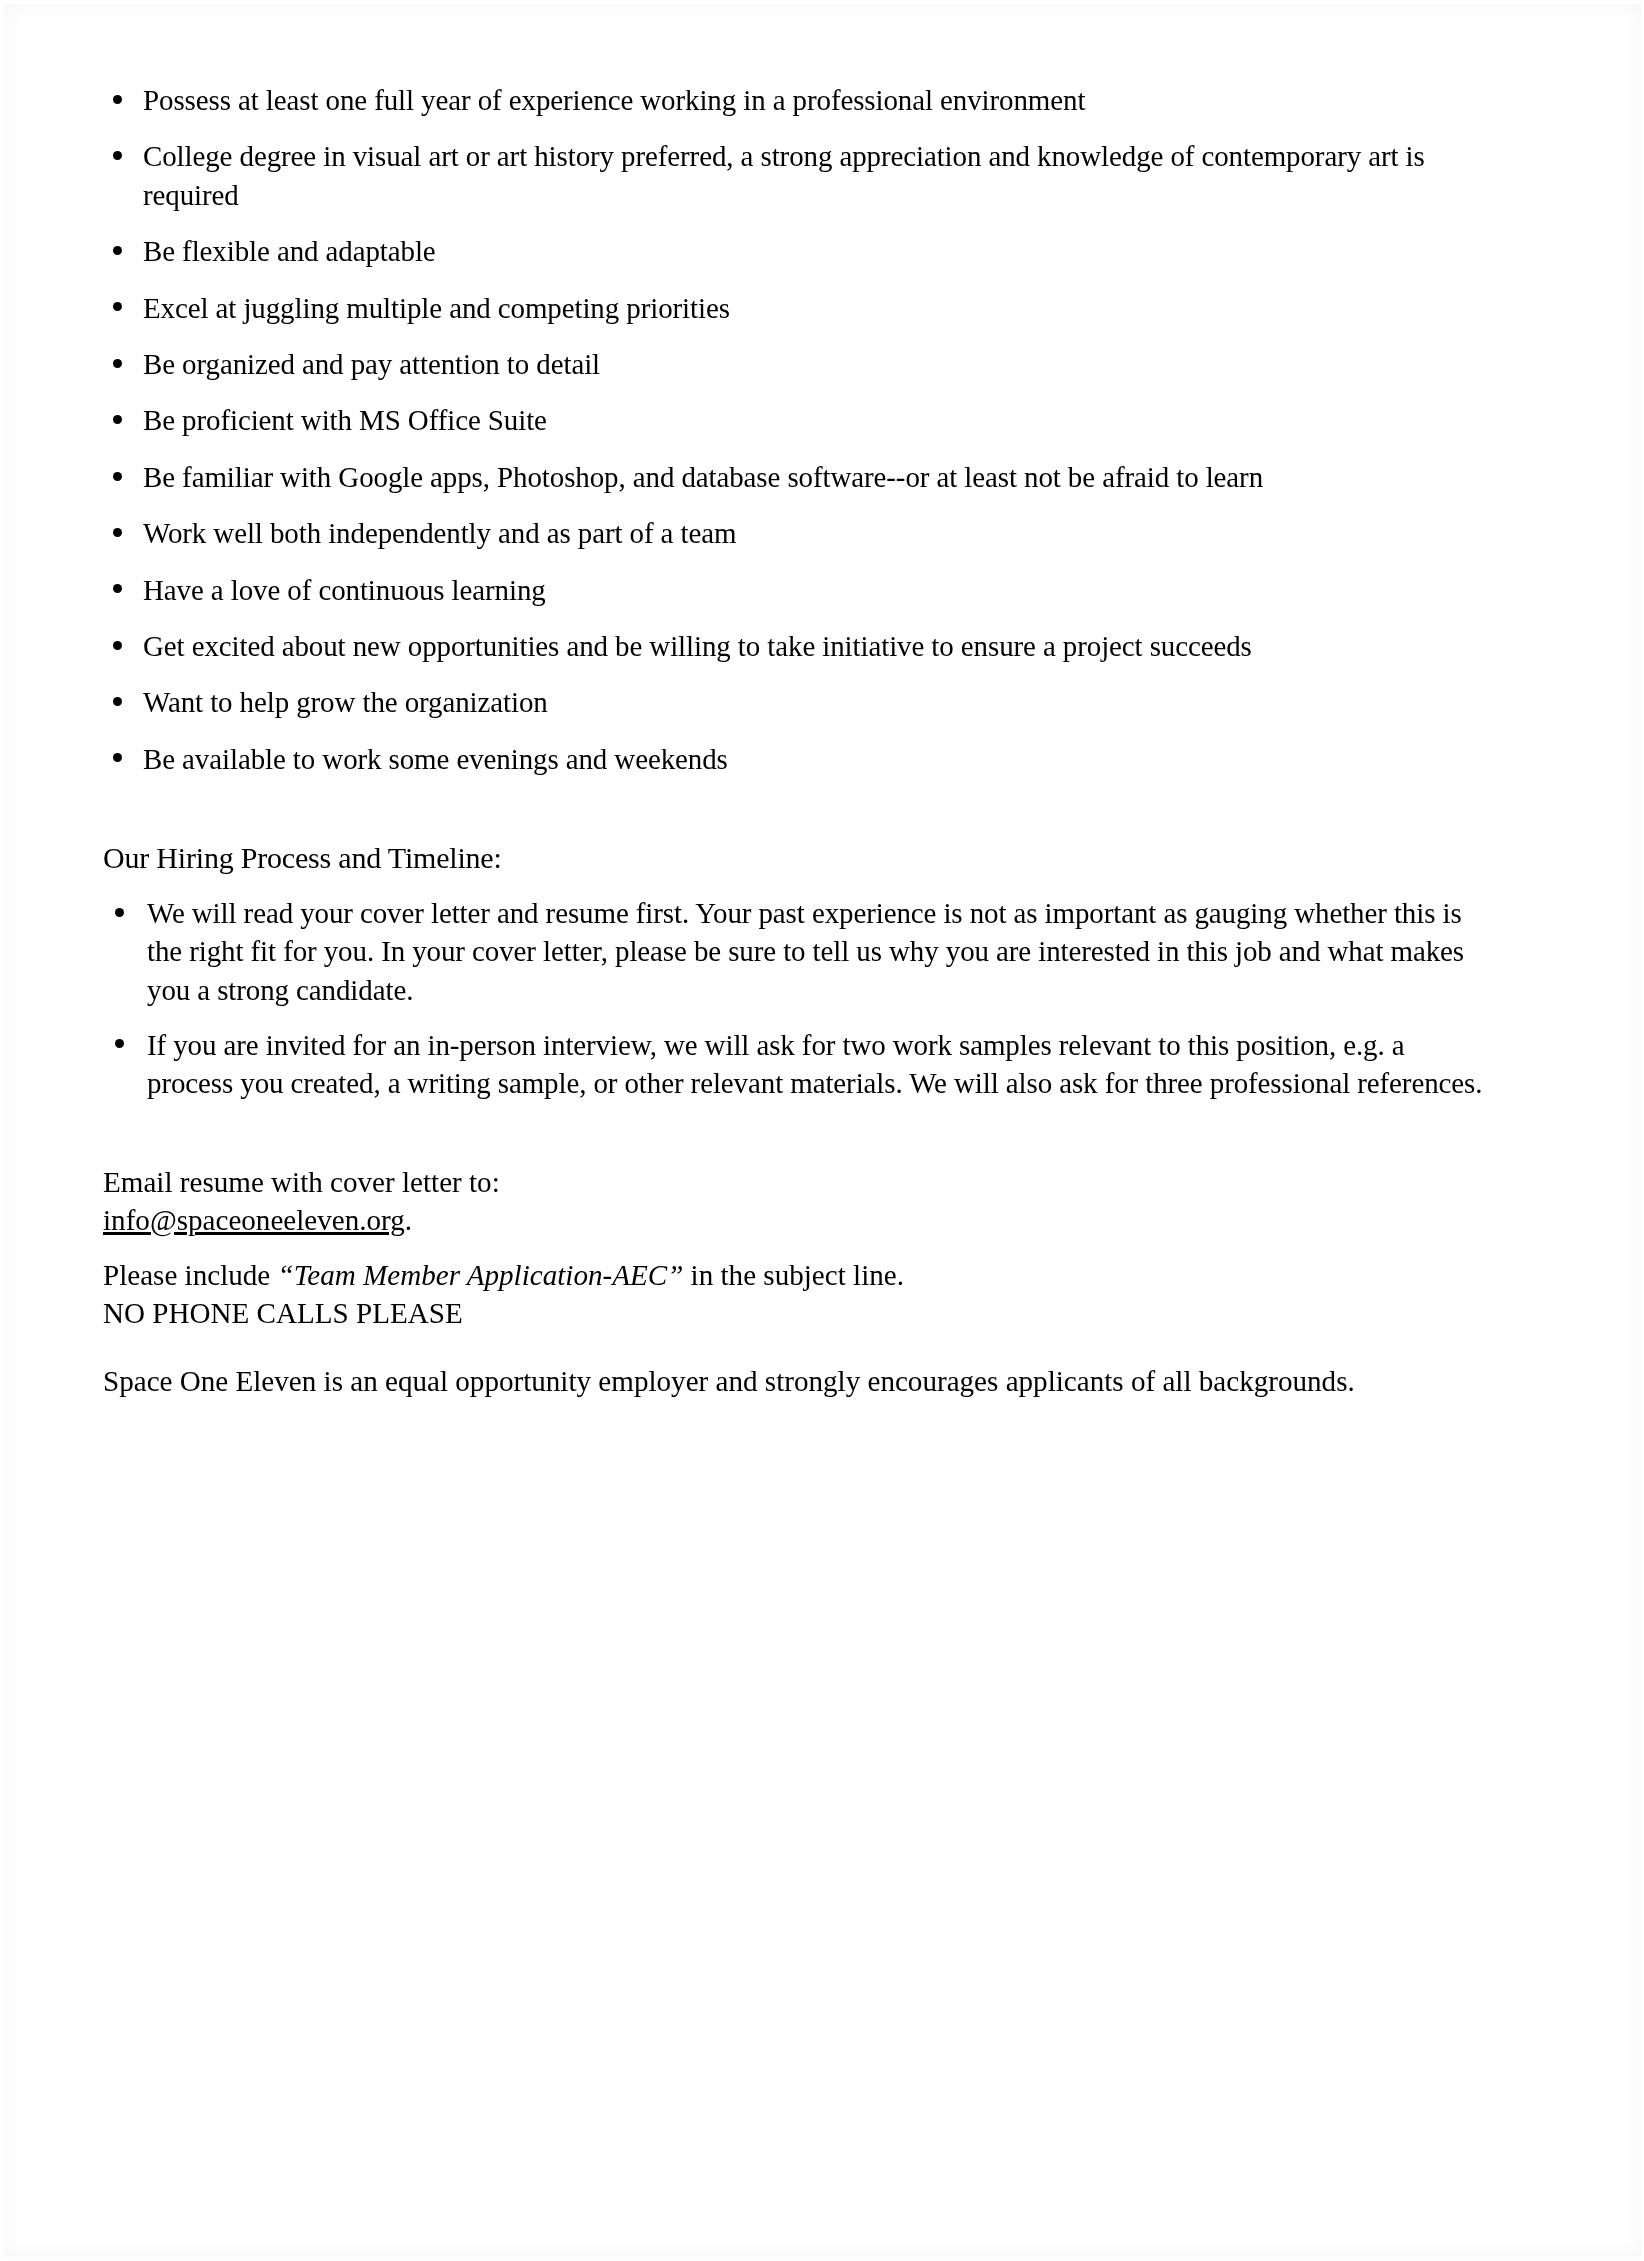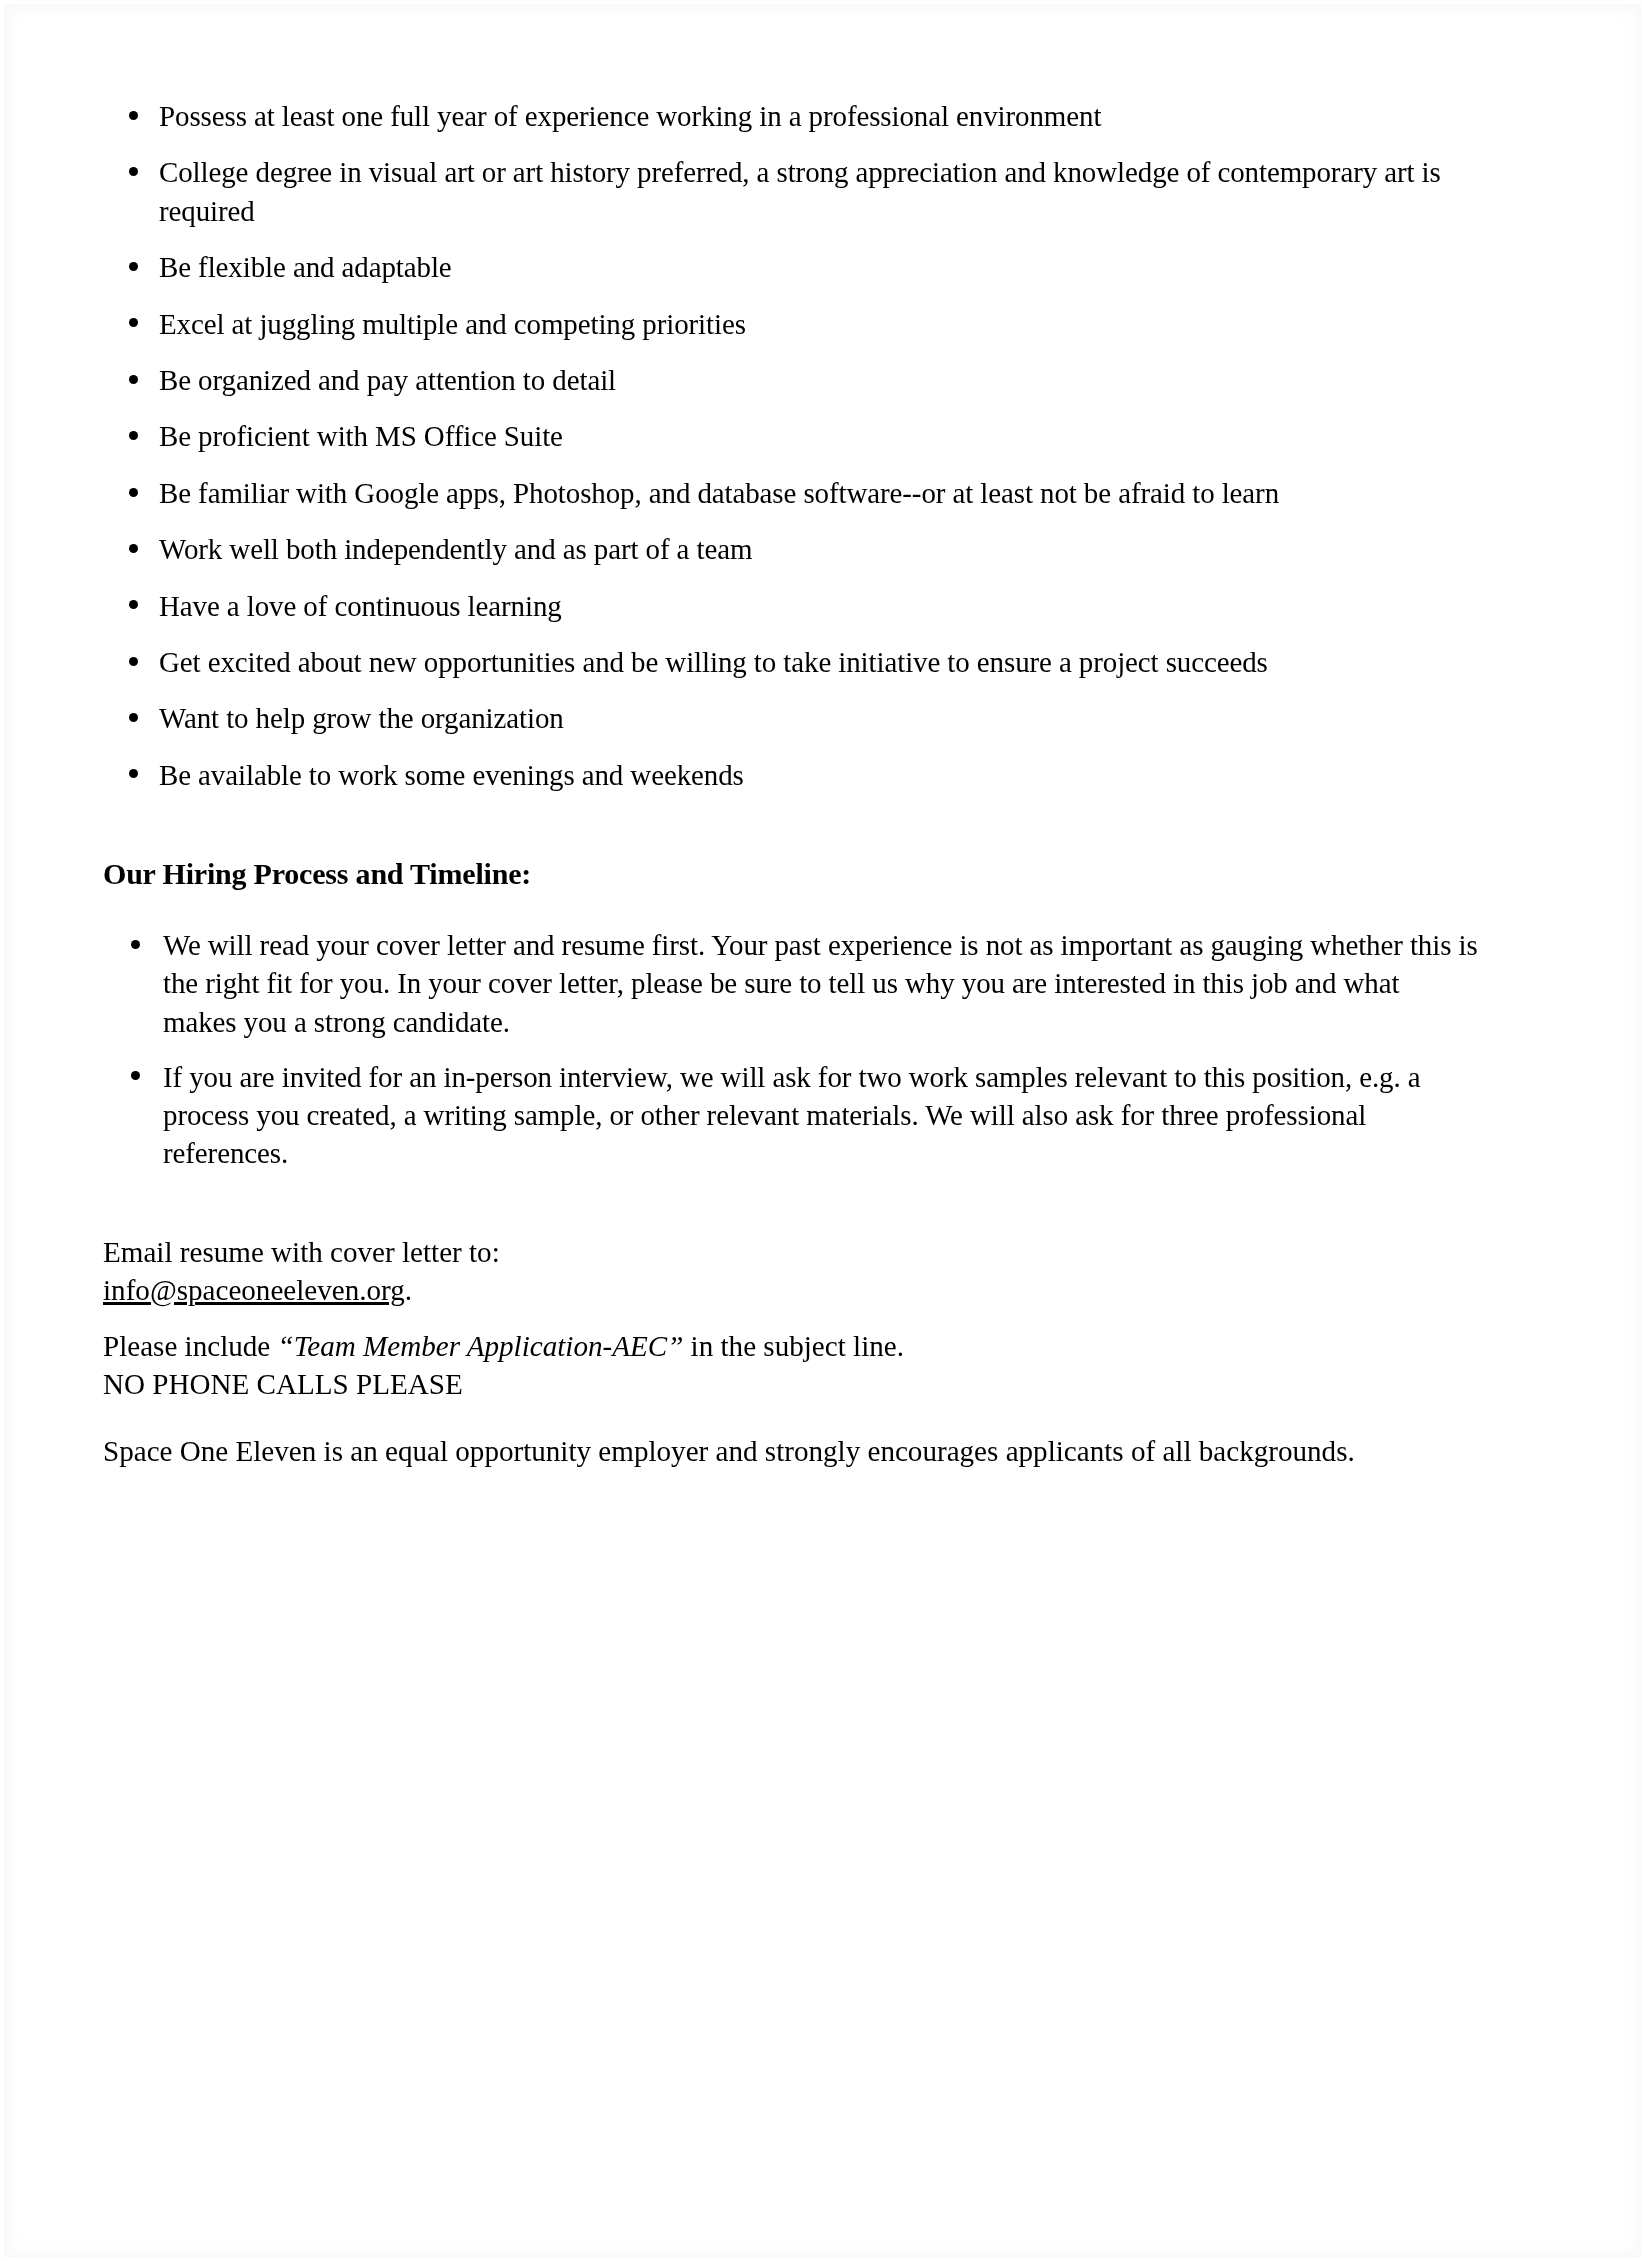--- a/index.html
+++ b/index.html
@@ -49,21 +49,21 @@
     font-family: "Liberation Serif", "DejaVu Serif", serif;
     font-size: 30px;
     line-height: 1.0;
     letter-spacing: -0.1px;
     transform-origin: left top;
   }
 
   
   ul.bullets {
     list-style: none;
-    margin: 16px;
+    margin: 0;
     padding: 0;
   }
   ul.bullets > li {
     position: relative;
     margin: 0 0 18px 0;
     padding-left: 40px;
     font-size: 30px;
     line-height: 1.28;
     text-indent: 0;
   }
@@ -86,21 +86,21 @@
 
   
   ul.bullets.indent-a > li { padding-left: 40px; }
   ul.bullets.indent-a > li .bullet-dot { left: 9.6px; }
 
   ul.bullets.indent-b > li { padding-left: 44px; margin-bottom: 16.4px; }
   ul.bullets.indent-b > li .bullet-dot { left: 12.3px; }
 
   h2.section-heading {
     font-size: 30px;
-    font-weight: bold;
+    font-weight: normal;
     margin: 0;
     padding: 0;
     line-height: 1.2;
     letter-spacing: -0.2px;
   }
 
   .spacer-lg { height: 44px; }
   .spacer-md { height: 30px; }
   .spacer-sm { height: 18px; }
 

